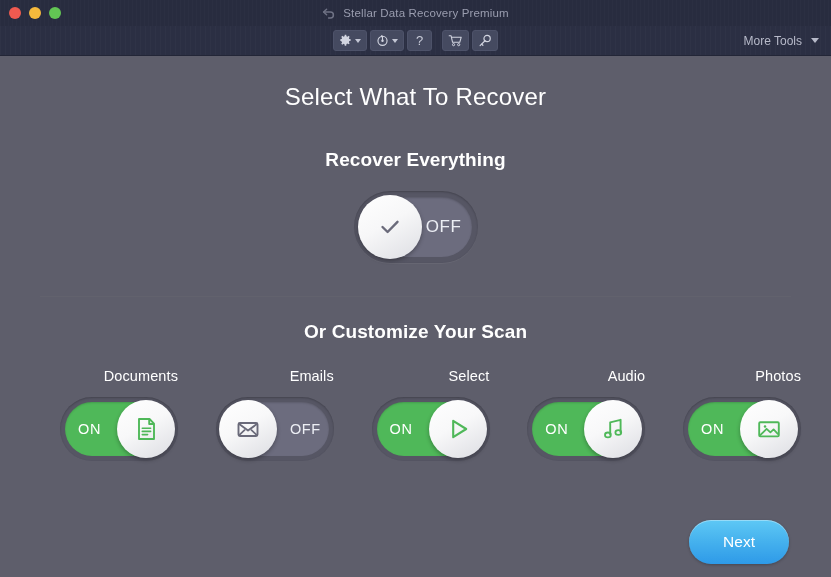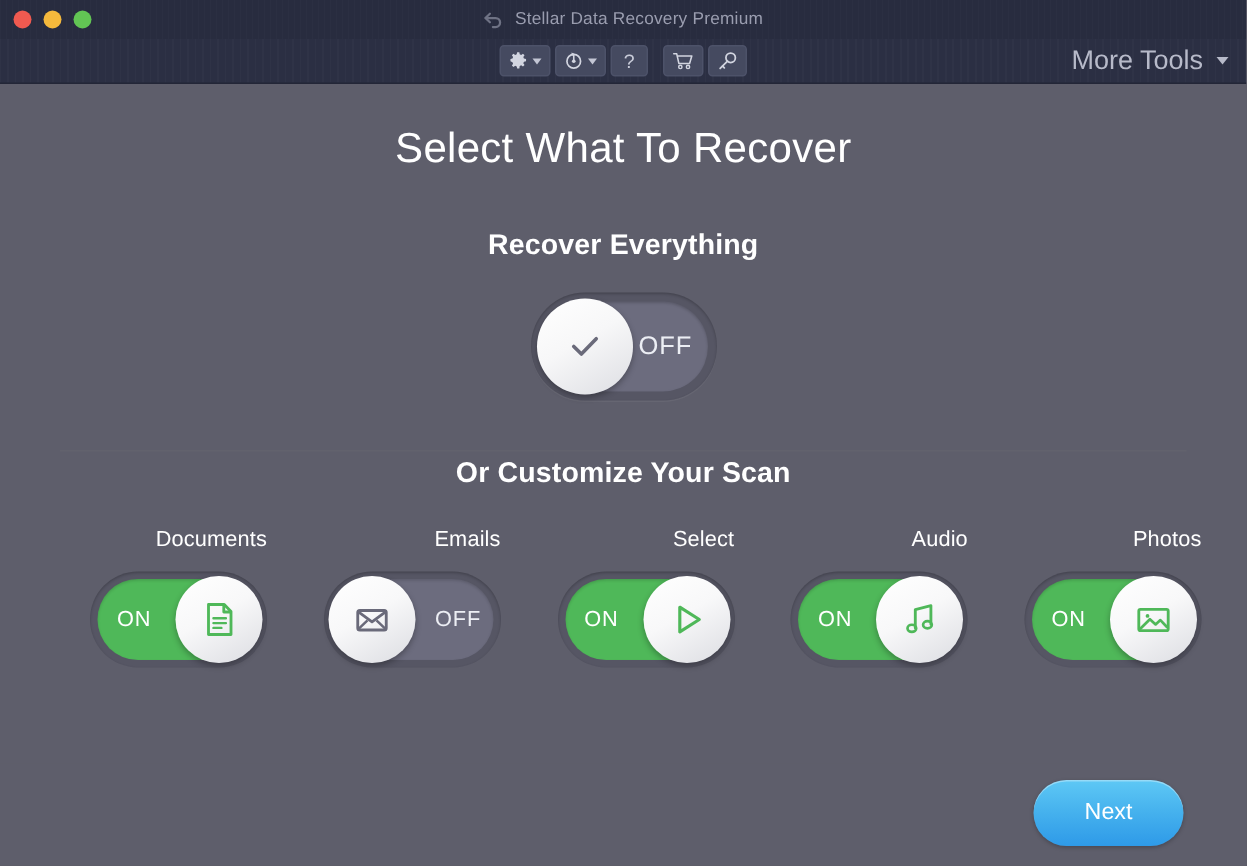--- a/index.html
+++ b/index.html
@@ -70,36 +70,36 @@
     border-left: 3.5px solid transparent;
     border-right: 3.5px solid transparent;
     border-top: 4px solid #c3c6d4;
   }
   .qmark { font-size: 13px; color: #c9ccd9; line-height: 1; font-weight: 400; }
 
   .more-tools {
     position: absolute; right: 12px; top: 0; height: 29px;
     display: flex; align-items: center; gap: 9px; cursor: pointer;
   }
-  .more-tools-label { font-size: 18px; color: #b7bac9; text-align: center; }
+  .more-tools-label { font-size: 12px; color: #b7bac9; text-align: center; }
   .caret-dn.small {
     border-left-width: 4px; border-right-width: 4px; border-top-width: 5px;
     border-top-color: #b7bac9;
   }
 
   
   .main {
     position: absolute; left: 0; top: 56px;
     width: 831px; height: 521px;
     background: #5e5e6b;
   }
 
   .page-title {
     text-align: center; color: #ffffff;
-    font-size: 28px; font-weight: 400;
+    font-size: 24px; font-weight: 400;
     margin-top: 27px; letter-spacing: .2px;
   }
 
   .section-title {
     text-align: center; color: #ffffff;
     font-size: 19px; font-weight: 700;
     margin-top: 38px; letter-spacing: .1px;
   }
 
   
@@ -299,21 +299,21 @@
         <div class="master-knob">
           <svg width="30" height="30" viewBox="0 0 30 30">
             <path d="M7.5 15.0 L12.6 20.0 L22.5 9.8" fill="none" stroke="#6a6a7a" stroke-width="2.4" stroke-linecap="round" stroke-linejoin="round"></path>
           </svg>
         </div>
       </div>
     </div>
 
     <div class="divider"></div>
 
-    <div class="section-title" style="margin-top:4px;">Or Customize Your Scan</div>
+    <div class="section-title" style="margin-top:24px;">Or Customize Your Scan</div>
 
     <div class="cat-row">
 
       <div class="cat">
         <div class="cat-label">Documents</div>
         <div class="sw on">
           <div class="sw-track"></div>
           <div class="sw-text">ON</div>
           <div class="sw-knob">
             <svg width="30" height="30" viewBox="0 0 30 30">

